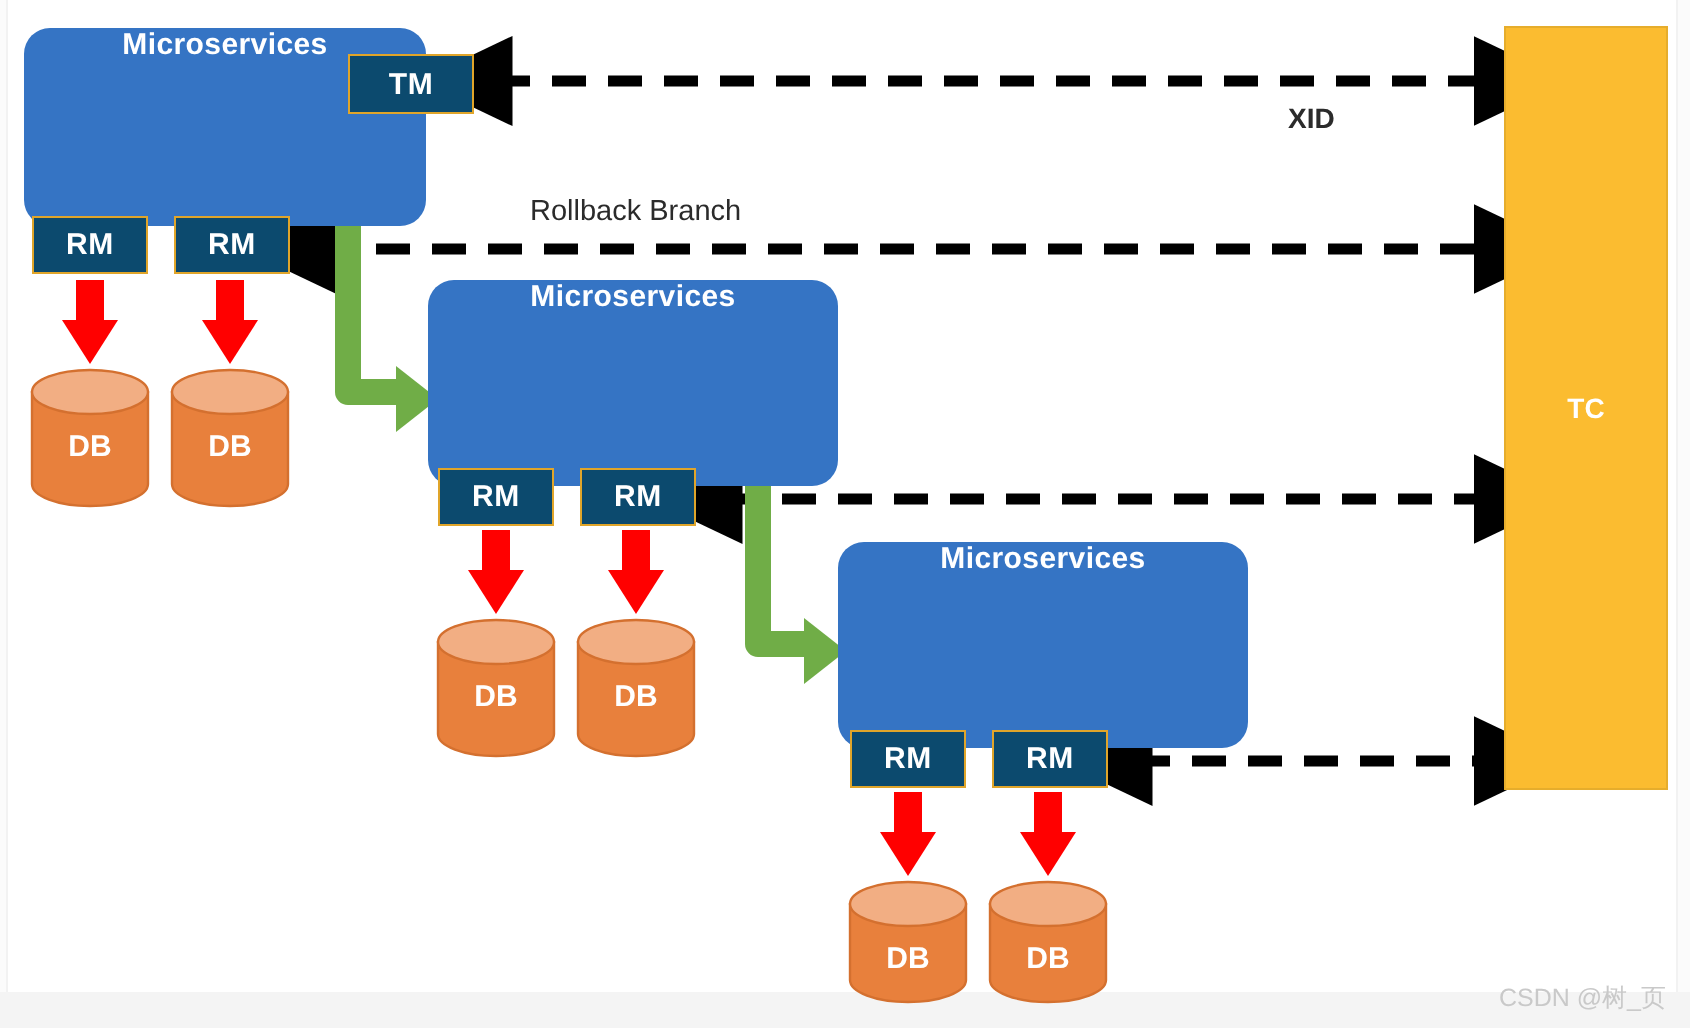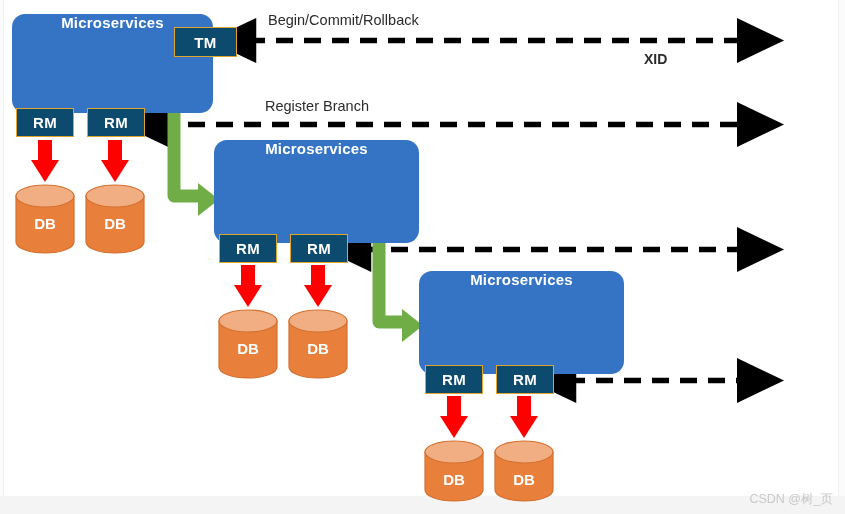--- a/index.html
+++ b/index.html
@@ -246,19 +246,21 @@
   <div class="node tag-box" style="left:496px; top:365px; width:58px; height:29px;">
     <span>RM</span>
   </div>
   <div class="db" style="left:425px; top:441px; width:58px; height:60px;">
     <div class="db-label">DB</div>
   </div>
   <div class="db" style="left:495px; top:441px; width:58px; height:60px;">
     <div class="db-label">DB</div>
   </div>
 
-
-  <div class="edge-label" style="left:268px; top:12px;">Begin/Commit/Rollback</div>
+  <div class="node tc-box" style="left:752px; top:13px; width:82px; height:382px;">
+    <span>TC</span>
+  </div>
+
   <div class="edge-label" style="left:644px; top:51px; font-weight:bold; font-size:14px;">XID</div>
-  <div class="edge-label" style="left:265px; top:98px;">Register Branch</div>
+  <div class="edge-label" style="left:265px; top:98px;">Rollback Branch</div>
 
   <div class="watermark">CSDN @树_页</div>
 </div>
 
 </body></html>

